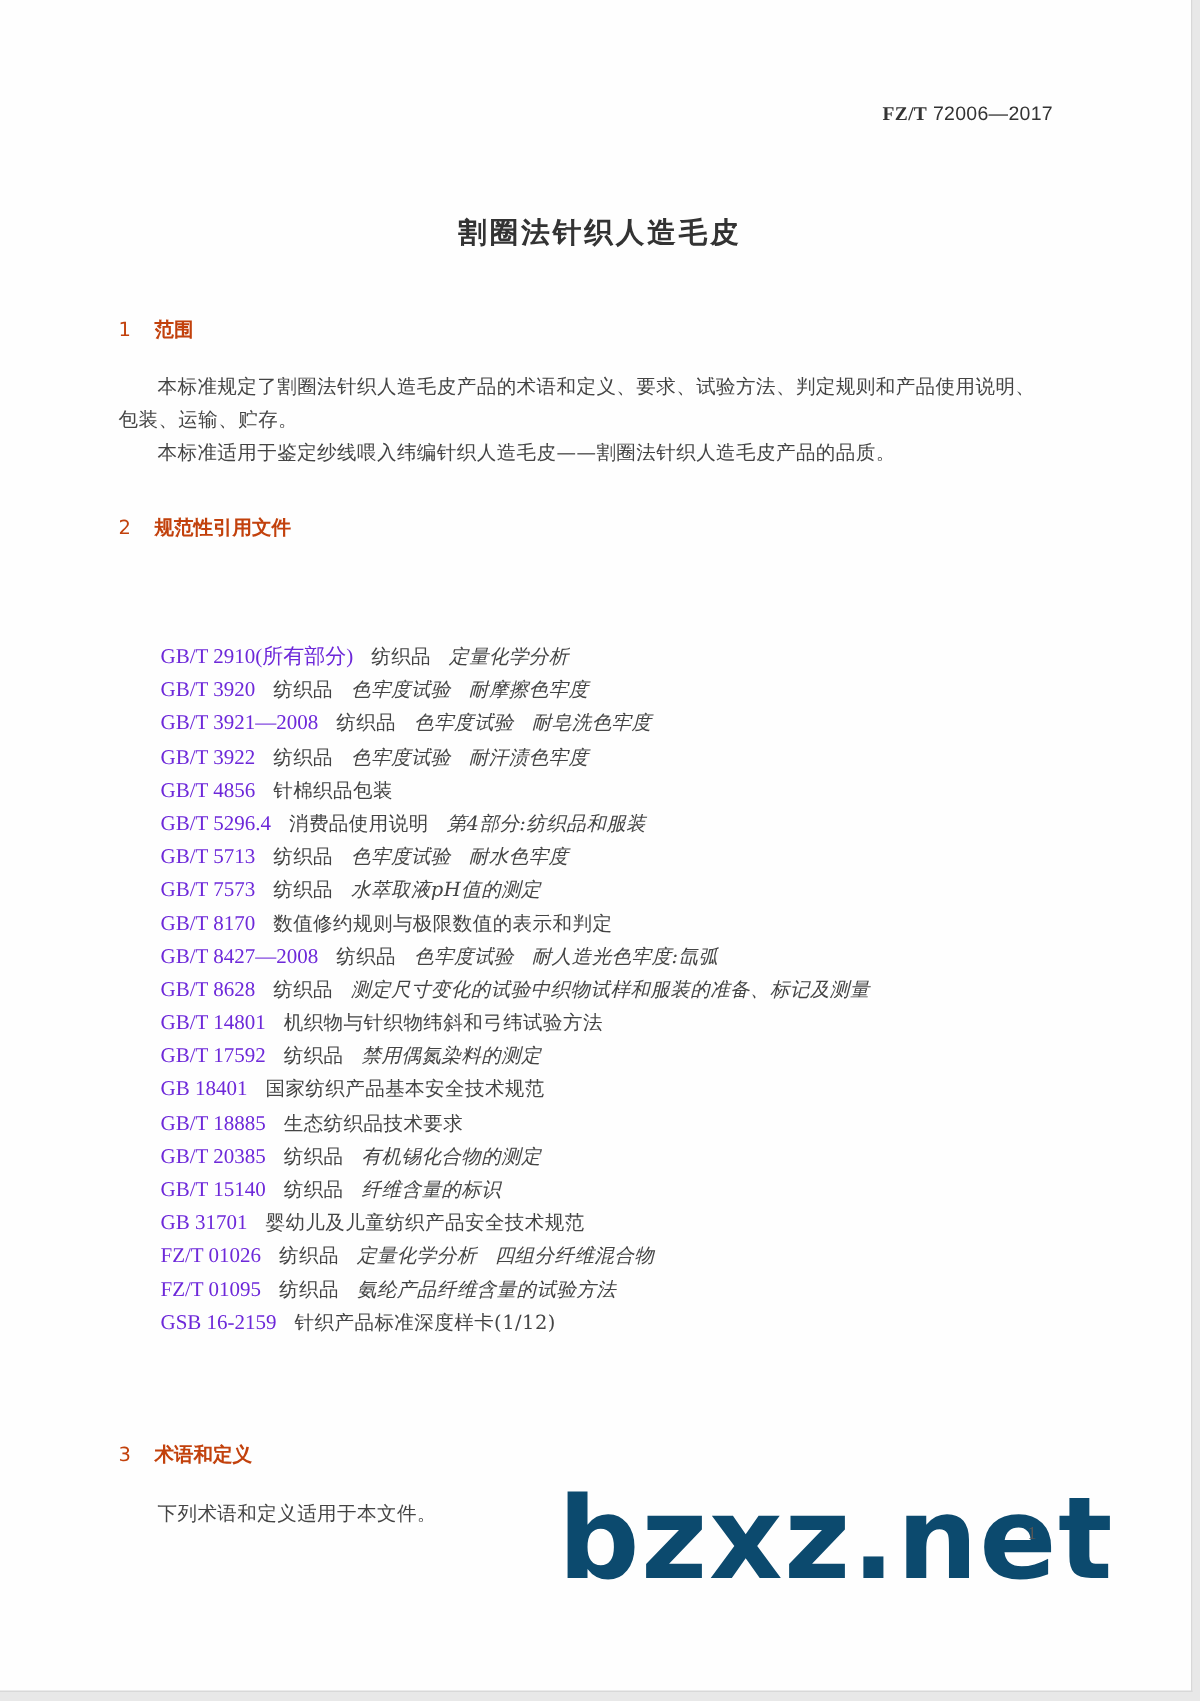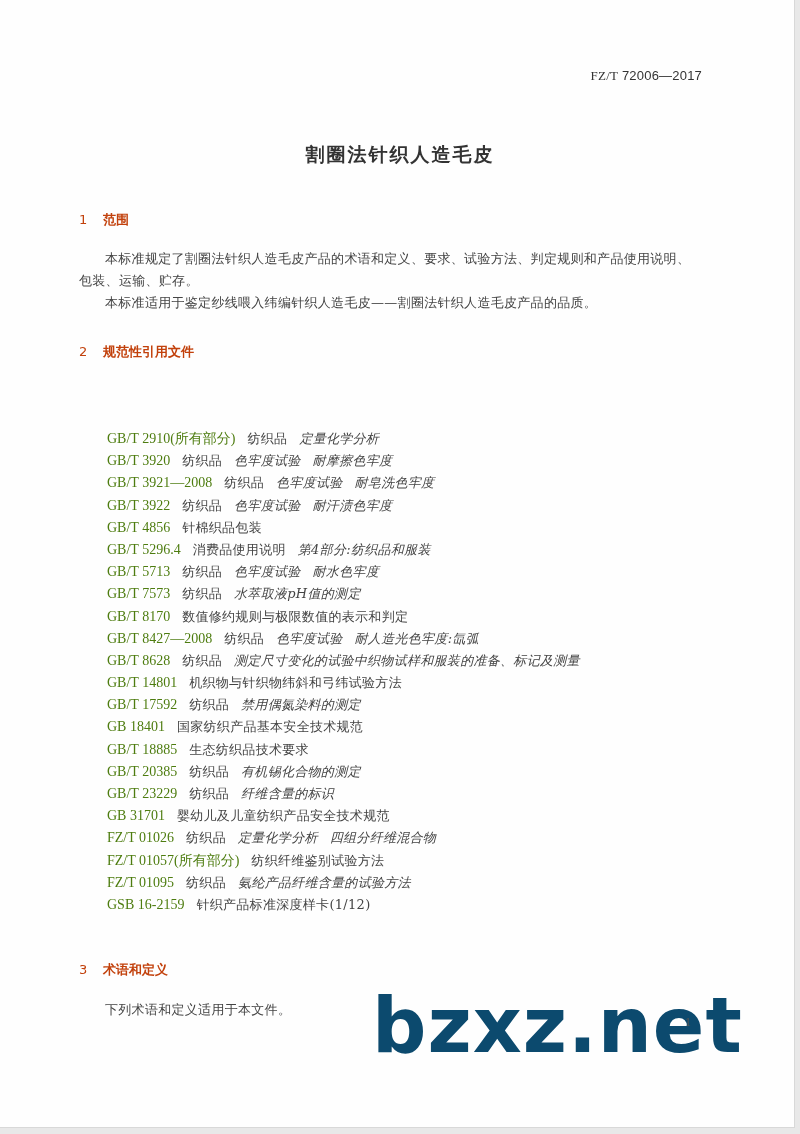--- a/index.html
+++ b/index.html
@@ -8,36 +8,36 @@
     font-family: "DejaVu Serif", "Liberation Serif", serif; color: #333;
   }
   .page {
     position: absolute; left: 0; top: 0; width: 794px; height: 1127px; background: #fefefe;
     border-right: 1px solid #d8d8d8; border-bottom: 1px solid #d8d8d8;
   }
   .std-code {
     position: absolute; right: 92px; top: 68px; font-size: 13px; color: #333;
     font-family: "Liberation Sans", sans-serif; letter-spacing: 0.2px;
   }
-  .std-code .prefix { font-family: "Liberation Serif", serif; font-weight: normal; }
+  .std-code .prefix { font-family: "Liberation Serif", serif; font-weight: bold; }
   .title {
     position: absolute; left: 0; width: 800px; top: 142px; text-align: center;
     font-family: "DejaVu Sans", sans-serif; font-size: 19px; font-weight: bold; color: #333; letter-spacing: 2px;
   }
   .heading {
     position: absolute; left: 79px; font-family: "DejaVu Sans", sans-serif; font-size: 13px; font-weight: bold; color: #c2410c;
   }
   .heading .num { display: inline-block; width: 24px; font-weight: normal; }
   .para {
     position: absolute; left: 79px; width: 624px; font-size: 13px; line-height: 22px; color: #444;
     text-indent: 26px; letter-spacing: 0.3px;
   }
   .refs { position: absolute; left: 107px; top: 428px; font-size: 13px; color: #444; }
   .ref { height: 22.2px; line-height: 22.2px; white-space: nowrap; }
-  .ref .code { font-family: "Liberation Serif", serif; font-size: 14px; color: #4d7c0f; margin-right: 12px; }
+  .ref .code { font-family: "Liberation Serif", serif; font-size: 14px; color: #6d28d9; margin-right: 12px; }
   .ref .t { letter-spacing: 0.3px; }
   .ref .t + .t { margin-left: 12px; font-style: italic; }
   .watermark {
     position: absolute; left: 372px; top: 988px; font-family: "DejaVu Sans", sans-serif; font-weight: bold;
     font-size: 76px; color: #0c4a6e; letter-spacing: 1px; line-height: 1; z-index: 0;
   }
   .pageno { position: absolute; left: 685px; top: 1015px; font-size: 12px; color: #555; z-index: 1; font-family: "Liberation Serif", serif; }
 </style>
 </head>
 <body>
@@ -70,24 +70,23 @@
       <div class="ref"><span class="code">GB/T 5713</span><span class="t">纺织品</span><span class="t">色牢度试验</span><span class="t">耐水色牢度</span></div>
       <div class="ref"><span class="code">GB/T 7573</span><span class="t">纺织品</span><span class="t">水萃取液pH值的测定</span></div>
       <div class="ref"><span class="code">GB/T 8170</span><span class="t">数值修约规则与极限数值的表示和判定</span></div>
       <div class="ref"><span class="code">GB/T 8427—2008</span><span class="t">纺织品</span><span class="t">色牢度试验</span><span class="t">耐人造光色牢度:氙弧</span></div>
       <div class="ref"><span class="code">GB/T 8628</span><span class="t">纺织品</span><span class="t">测定尺寸变化的试验中织物试样和服装的准备、标记及测量</span></div>
       <div class="ref"><span class="code">GB/T 14801</span><span class="t">机织物与针织物纬斜和弓纬试验方法</span></div>
       <div class="ref"><span class="code">GB/T 17592</span><span class="t">纺织品</span><span class="t">禁用偶氮染料的测定</span></div>
       <div class="ref"><span class="code">GB 18401</span><span class="t">国家纺织产品基本安全技术规范</span></div>
       <div class="ref"><span class="code">GB/T 18885</span><span class="t">生态纺织品技术要求</span></div>
       <div class="ref"><span class="code">GB/T 20385</span><span class="t">纺织品</span><span class="t">有机锡化合物的测定</span></div>
-      <div class="ref"><span class="code">GB/T 23229</span><span class="t">纺织品</span><span class="t">纤维含量的标识</span></div>
+      <div class="ref"><span class="code">GB/T 15140</span><span class="t">纺织品</span><span class="t">纤维含量的标识</span></div>
       <div class="ref"><span class="code">GB 31701</span><span class="t">婴幼儿及儿童纺织产品安全技术规范</span></div>
       <div class="ref"><span class="code">FZ/T 01026</span><span class="t">纺织品</span><span class="t">定量化学分析</span><span class="t">四组分纤维混合物</span></div>
-      <div class="ref"><span class="code">FZ/T 01057(所有部分)</span><span class="t">纺织纤维鉴别试验方法</span></div>
       <div class="ref"><span class="code">FZ/T 01095</span><span class="t">纺织品</span><span class="t">氨纶产品纤维含量的试验方法</span></div>
       <div class="ref"><span class="code">GSB 16-2159</span><span class="t">针织产品标准深度样卡(1/12)</span></div>
     </div>
 
   <div class="heading" style="top:961px;">
     <span class="num">3</span><span>术语和定义</span>
   </div>
   <div class="para" style="top:999px;">下列术语和定义适用于本文件。</div>
 
   <div class="watermark">bzxz.net</div>

